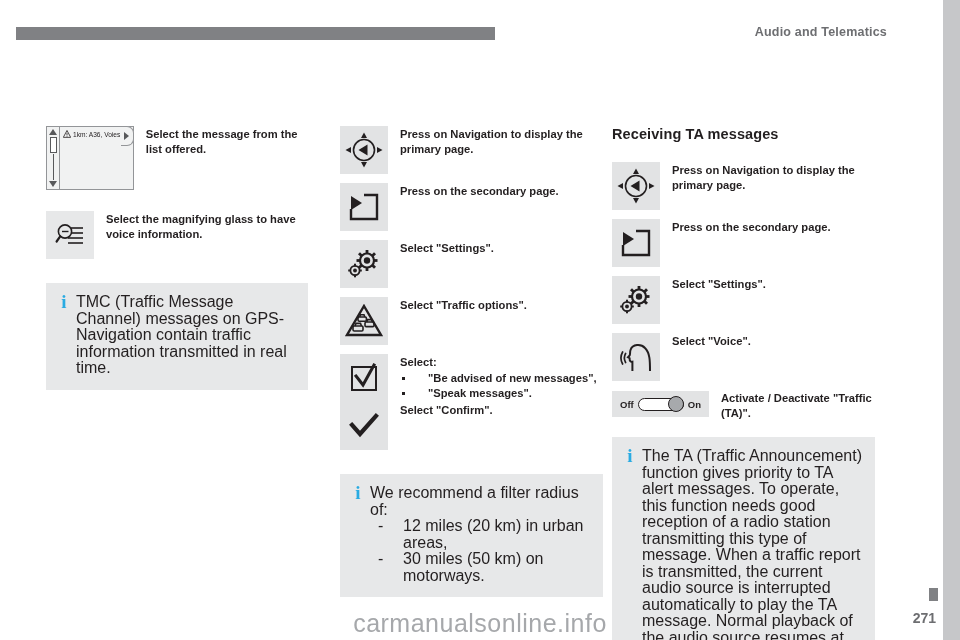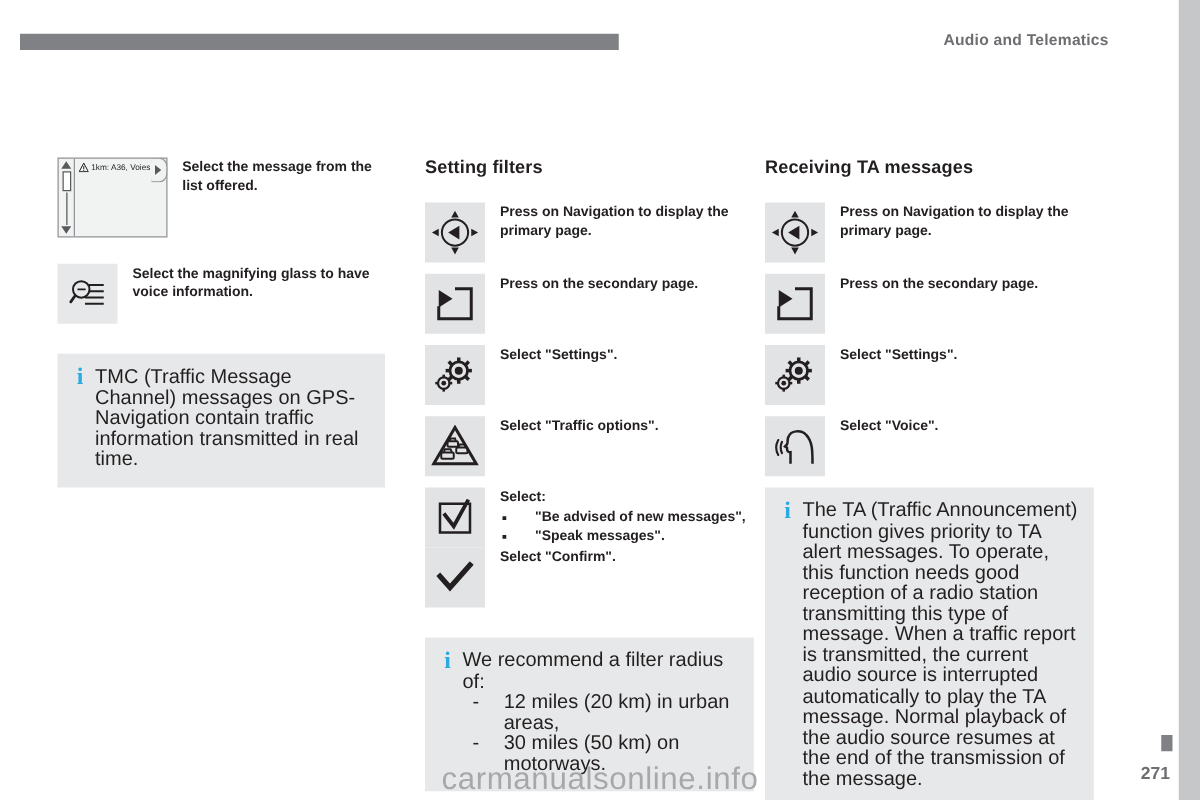--- a/index.html
+++ b/index.html
@@ -365,21 +365,20 @@
       <div class="left-row-text" style="flex:1">Select the magnifying glass to have voice information.</div>
     </div>
 
     <div class="infobox" style="margin-top:24px;width:262px">
       <div class="info-i">i</div>
       <div class="info-body">TMC (Traffic Message Channel) messages on GPS-Navigation contain traffic information transmitted in real time.</div>
     </div>
   </div>
 
   <div class="col col-mid">
-    <div class="section-title">Setting filters</div>
 
     <div class="row">
       <div class="row-icon">
         <svg width="42" height="40" viewBox="0 0 42 40">
           <circle cx="21" cy="20" r="10.5" fill="none" stroke="#231f20" stroke-width="1.6"></circle>
           <path d="M24.5 14.5 L24.5 25.5 L15.5 20 Z" fill="#231f20"></path>
           <path d="M21 2.5 L24 8 L18 8 Z" fill="#231f20"></path>
           <path d="M21 37.5 L18 32 L24 32 Z" fill="#231f20"></path>
           <path d="M2.5 20 L8 17 L8 23 Z" fill="#231f20"></path>
           <path d="M39.5 20 L34 17 L34 23 Z" fill="#231f20"></path>
@@ -556,20 +555,30 @@
           <path d="M31 30 C31 20 31 12 26 7 C22 2.6 13.5 3 11.5 9 C10.6 11.8 11.6 13.6 10.4 14.8 L9 16.2 L10.6 17.2 C10.6 17.2 10.4 19.6 11.6 20.4 C12.6 21 13.4 20.8 13.4 20.8 L13.4 30" fill="none" stroke="#231f20" stroke-width="2"></path>
           <g fill="none" stroke="#231f20" stroke-width="1.7" stroke-linecap="round">
             <path d="M6.6 12.5 C5.2 15 5.2 19 6.6 21.5"></path>
             <path d="M3.6 11 C1.6 14.6 1.6 19.4 3.6 23"></path>
           </g>
         </svg>
       </div>
       <div class="row-text">Select "Voice".</div>
     </div>
 
+    <div class="toggle-row">
+      <div class="toggle-tile">
+        <span class="tg-label">Off</span>
+        <span class="tg-switch">
+          <span class="tg-knob"></span>
+        </span>
+        <span class="tg-label">On</span>
+      </div>
+      <div class="toggle-text">Activate / Deactivate "Traffic (TA)".</div>
+    </div>
 
     <div class="infobox" style="width:263px">
       <div class="info-i">i</div>
       <div class="info-body">The TA (Traffic Announcement) function gives priority to TA alert messages. To operate, this function needs good reception of a radio station transmitting this type of message. When a traffic report is transmitted, the current audio source is interrupted automatically to play the TA message. Normal playback of the audio source resumes at the end of the transmission of the message.</div>
     </div>
   </div>
 
   <div class="page-mark"></div>
   <div class="page-num">271</div>
   <div class="watermark">carmanualsonline.info</div>

